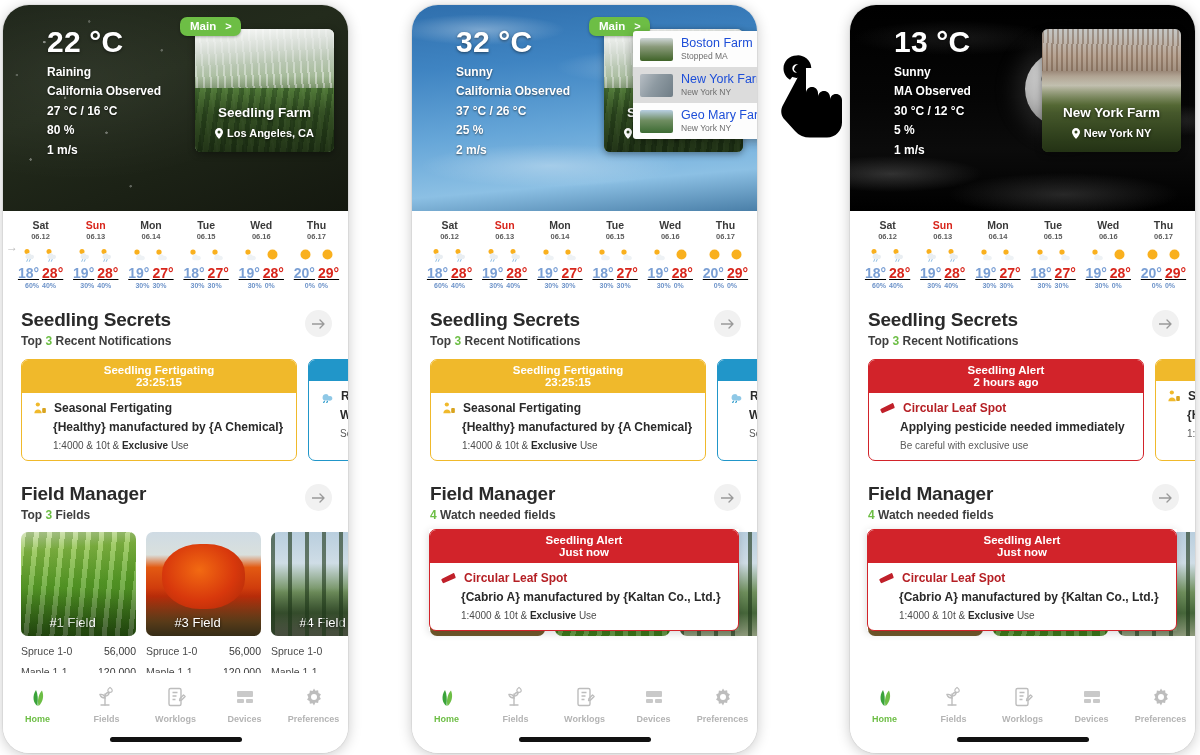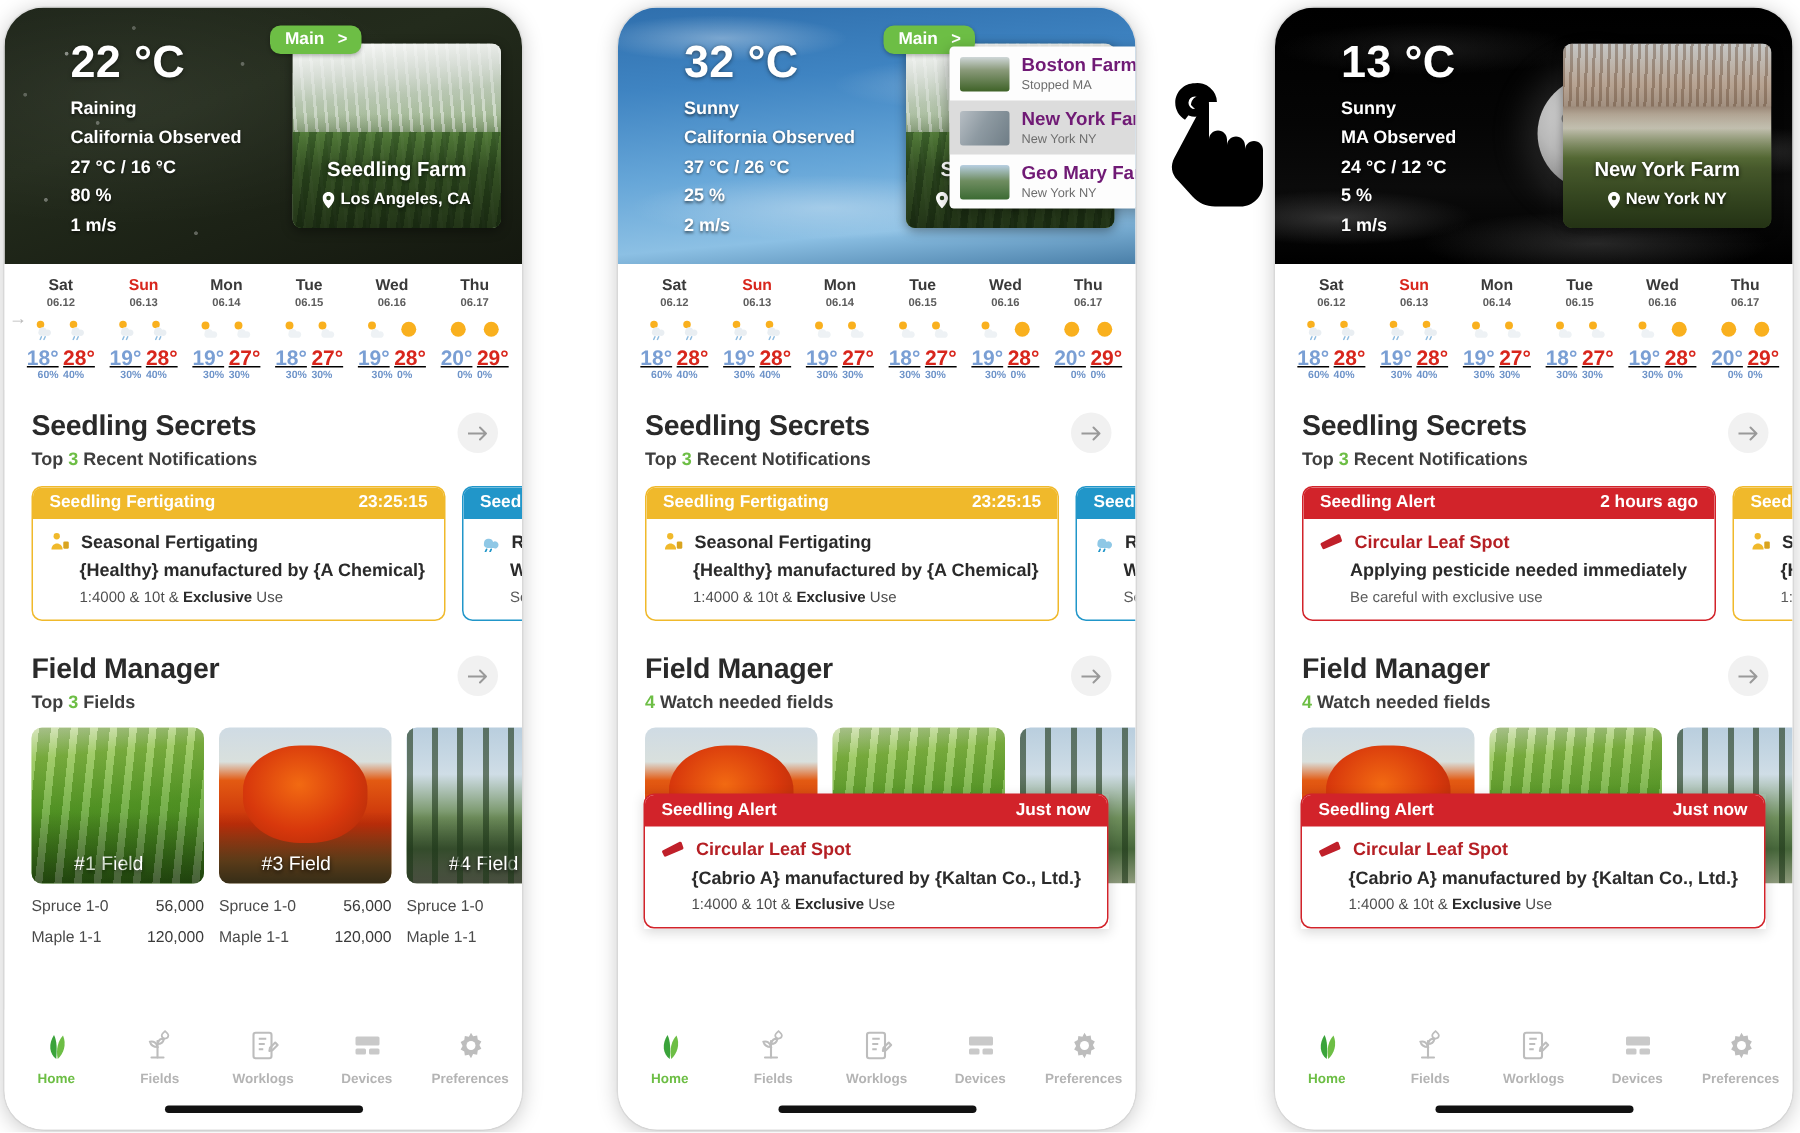--- a/index.html
+++ b/index.html
@@ -27,21 +27,21 @@
     overflow: hidden;
     box-shadow: 0 2px 14px rgba(0,0,0,.22), 0 0 0 1px rgba(0,0,0,.05);
   }
   .phone.p1 { left: 3px; }
   .phone.p2 { left: 412px; }
   .phone.p3 { left: 850px; }
 
   
   .hero {
     position: relative;
-    height: 171px;
+    height: 206px;
     overflow: hidden;
     color: #fff;
   }
   .hero.rain {
     background:
       radial-gradient(ellipse at 22% 35%, rgba(255,255,255,.06), transparent 55%),
       linear-gradient(160deg,#1d2418 0%, #232b1c 38%, #14180f 100%);
   }
   .hero.rain::after{
     content:"";
@@ -176,21 +176,21 @@
   }
   .dd-item{
     display:flex; align-items:center; gap:8px;
     padding:5px 8px 5px 7px;
   }
   .dd-item.sel{ background:#dcdcdc; }
   .dd-thumb{ width:33px; height:23px; border-radius:2px; flex:0 0 auto; }
   .dd-thumb.t1{ background:linear-gradient(180deg,#cfd7d8 0%,#8a9a7a 38%,#3f6328 100%); }
   .dd-thumb.t2{ background:linear-gradient(120deg,#b7bec4 0%,#8e9aa2 45%,#6f7d86 100%); }
   .dd-thumb.t3{ background:linear-gradient(180deg,#b8cfe2 0%,#6f8d61 46%,#3c6b33 100%); }
-  .dd-name{ font-size:12.5px; font-weight:700; color:#701a75; line-height:1.15; }
+  .dd-name{ font-size:12.5px; font-weight:400; color:#1d4ed8; line-height:1.15; }
   .dd-sub{ font-size:8.5px; color:#6d6d6d; line-height:1.25; margin-top:1px; }
 
   
   .forecast{
     display:flex; padding:8px 4px 6px 10px; background:#fff;
     position:relative;
   }
   .fc-arrow{
     position:absolute; left:3px; top:29px; color:#b8b8b8; font-size:12px;
   }
@@ -223,21 +223,21 @@
   .note-card{
     flex:0 0 auto; width:276px;
     border-radius:7px; overflow:hidden;
     background:#fff;
   }
   .note-card.yellow{ border:1px solid #f0b92b; }
   .note-card.blue{ border:1px solid #2196c9; }
   .note-card.red{ border:1px solid #d2232a; }
   .nc-head{
     display:flex; justify-content:space-between; align-items:center;
-    padding:4px 11px 5px; font-size:11.5px; font-weight:700; color:#fff;
+    padding:4px 11px 5px; font-size:11.5px; font-weight:700; color:#fff;flex-direction:column;
   }
   .note-card.yellow .nc-head{ background:#f0b92b; }
   .note-card.blue  .nc-head{ background:#2196c9; }
   .note-card.red   .nc-head{ background:#d2232a; }
   .nc-body{ padding:8px 11px 9px 11px; }
   .nc-row1{ display:flex; align-items:center; gap:7px; }
   .nc-title{ font-size:12px; font-weight:700; color:#2a2a2a; }
   .note-card.red .nc-title{ color:#b51f24; }
   .nc-line2{ font-size:12px; font-weight:700; color:#2a2a2a; margin:5px 0 0 20px; }
   .nc-line3{ font-size:10px; color:#4d4d4d; margin:6px 0 0 20px; }
@@ -965,21 +965,21 @@
 
   <div class="phone p3">
 
     <div class="hero night">
       <div class="night-clouds"></div>
       <div class="moon"></div>
       <div class="hero-info">
         <div class="temp-big">13 °C</div>
         <div class="hero-line">Sunny</div>
         <div class="hero-line">MA Observed</div>
-        <div class="hero-line">24 °C  / 12 °C</div>
+        <div class="hero-line">30 °C  / 12 °C</div>
         <div class="hero-line">5 %</div>
         <div class="hero-line">1 m/s</div>
       </div>
 
       <div class="farm-card">
         <div class="farm-img nyfarm"></div>
         <div class="farm-scrim"></div>
         <div class="farm-name">New York Farm</div>
         <div class="farm-loc">
           <svg class="pin" viewBox="0 0 8 11">

